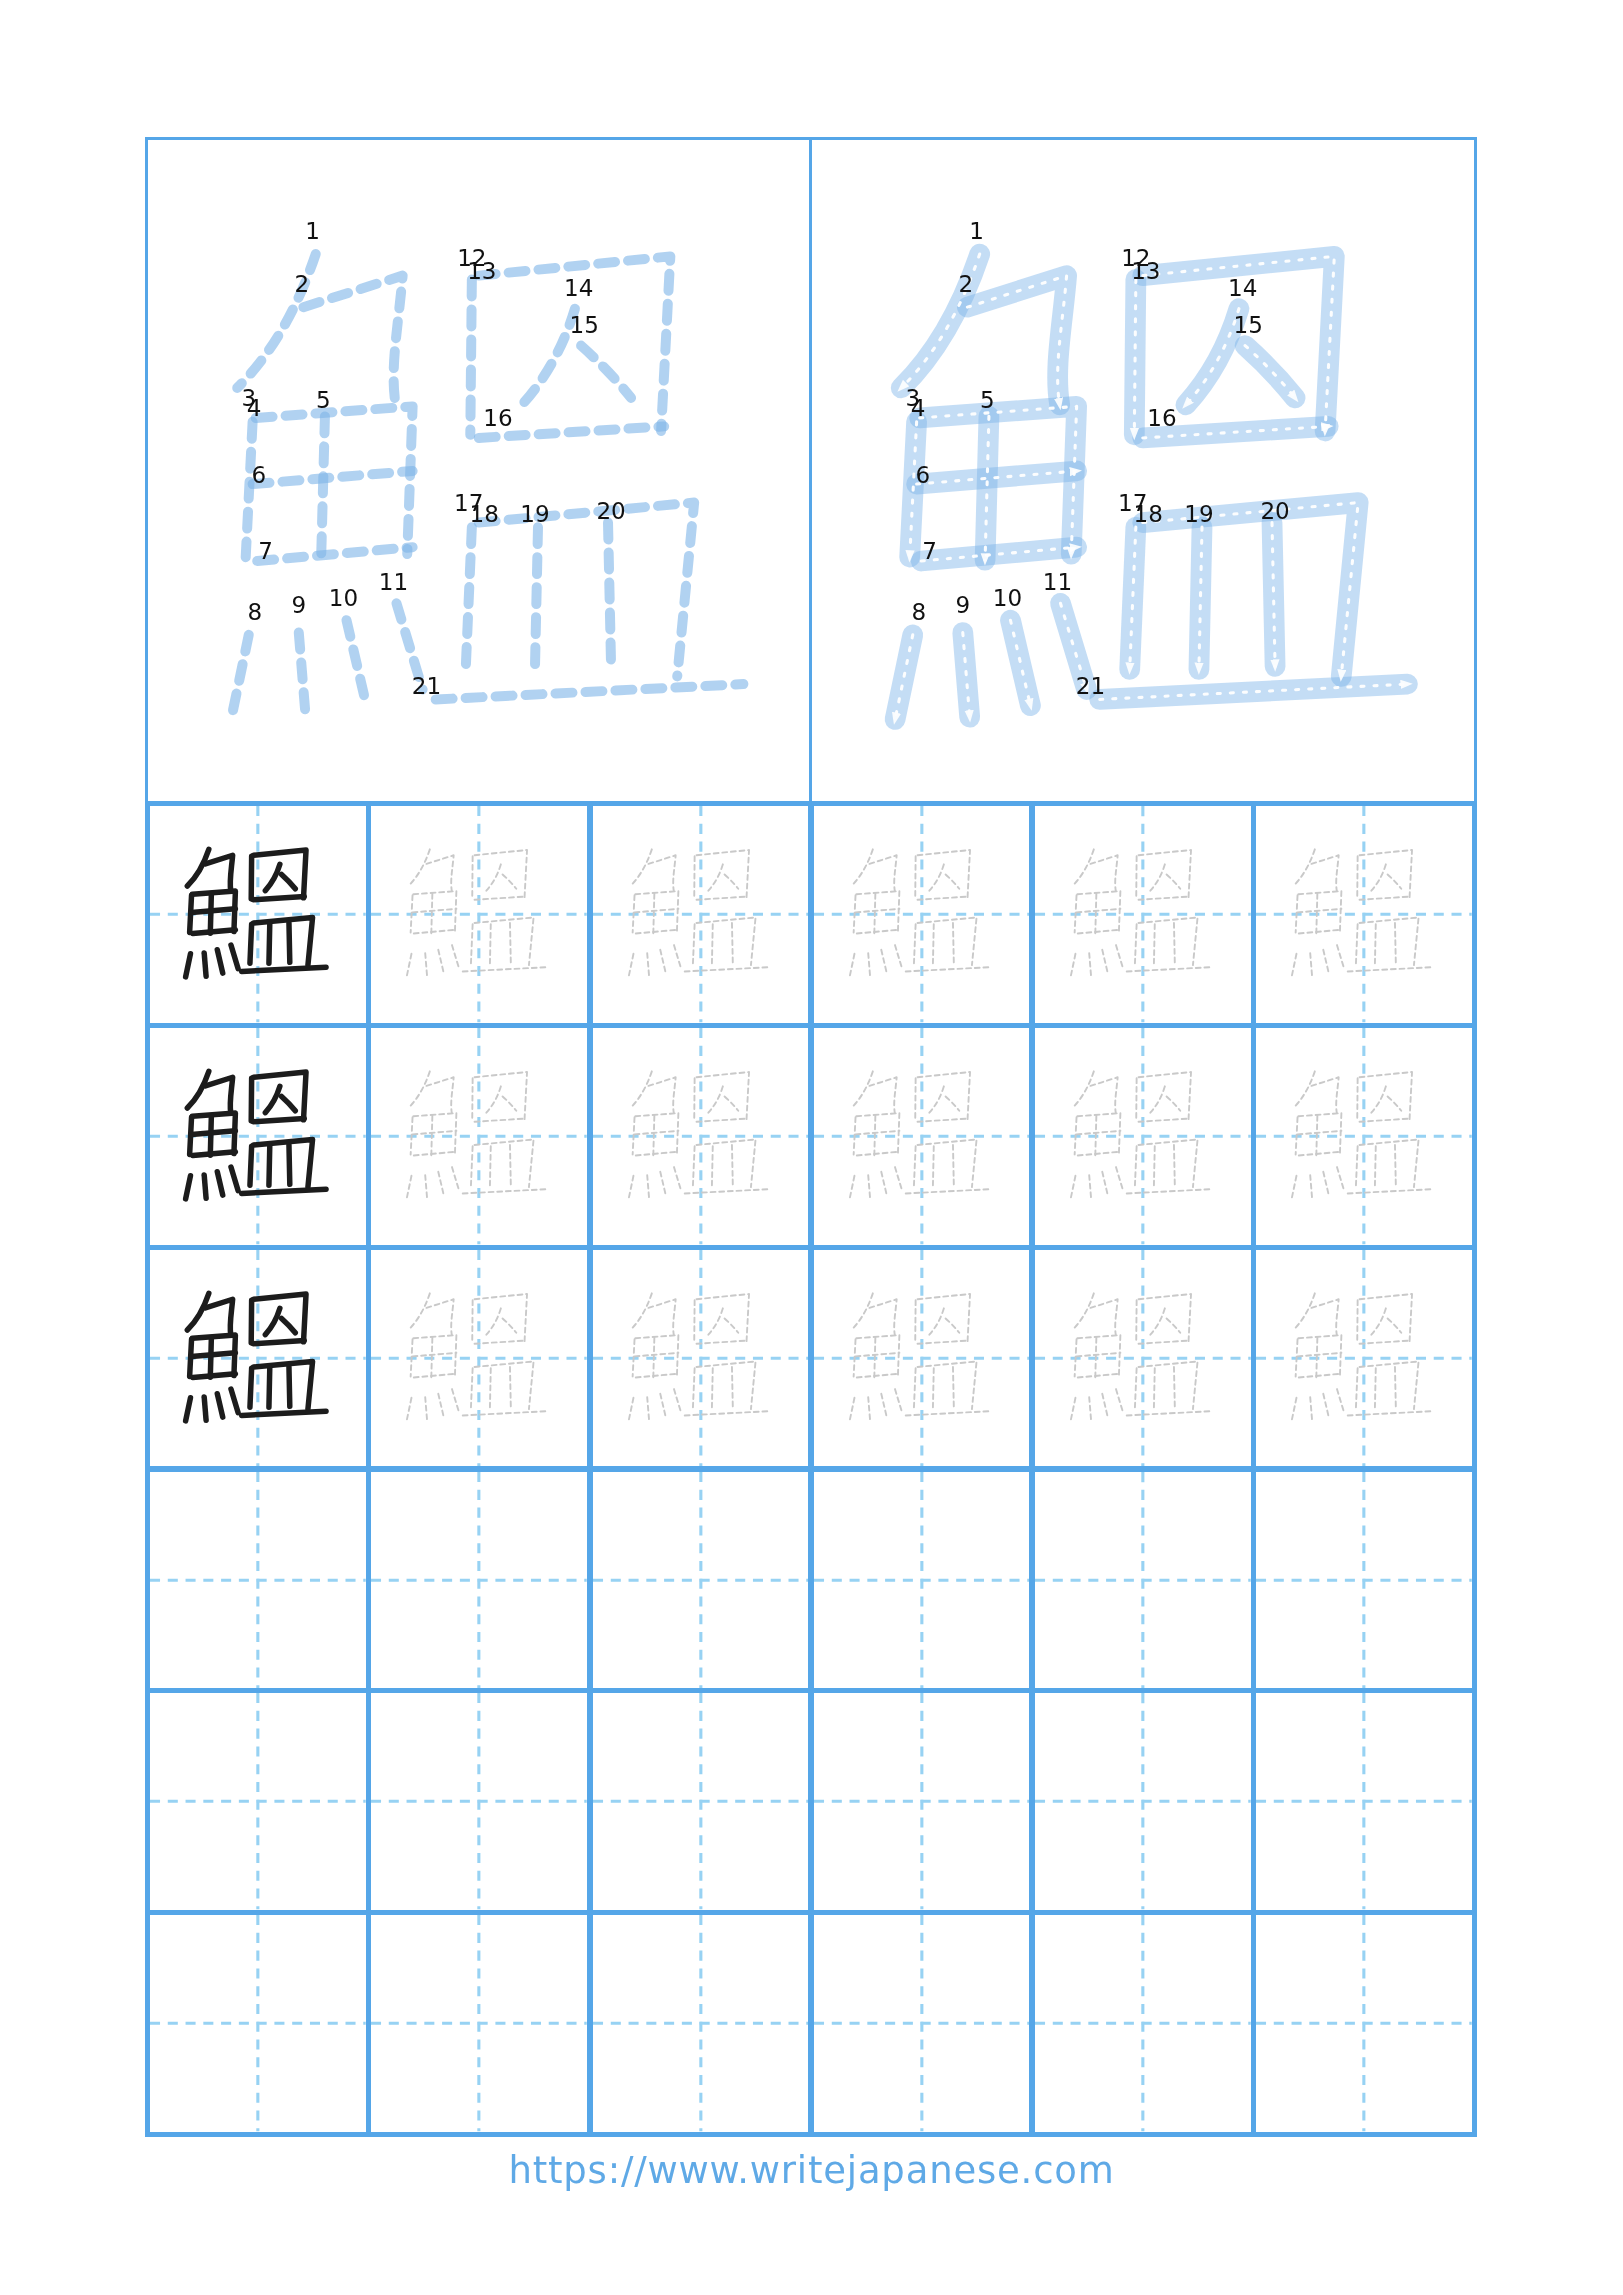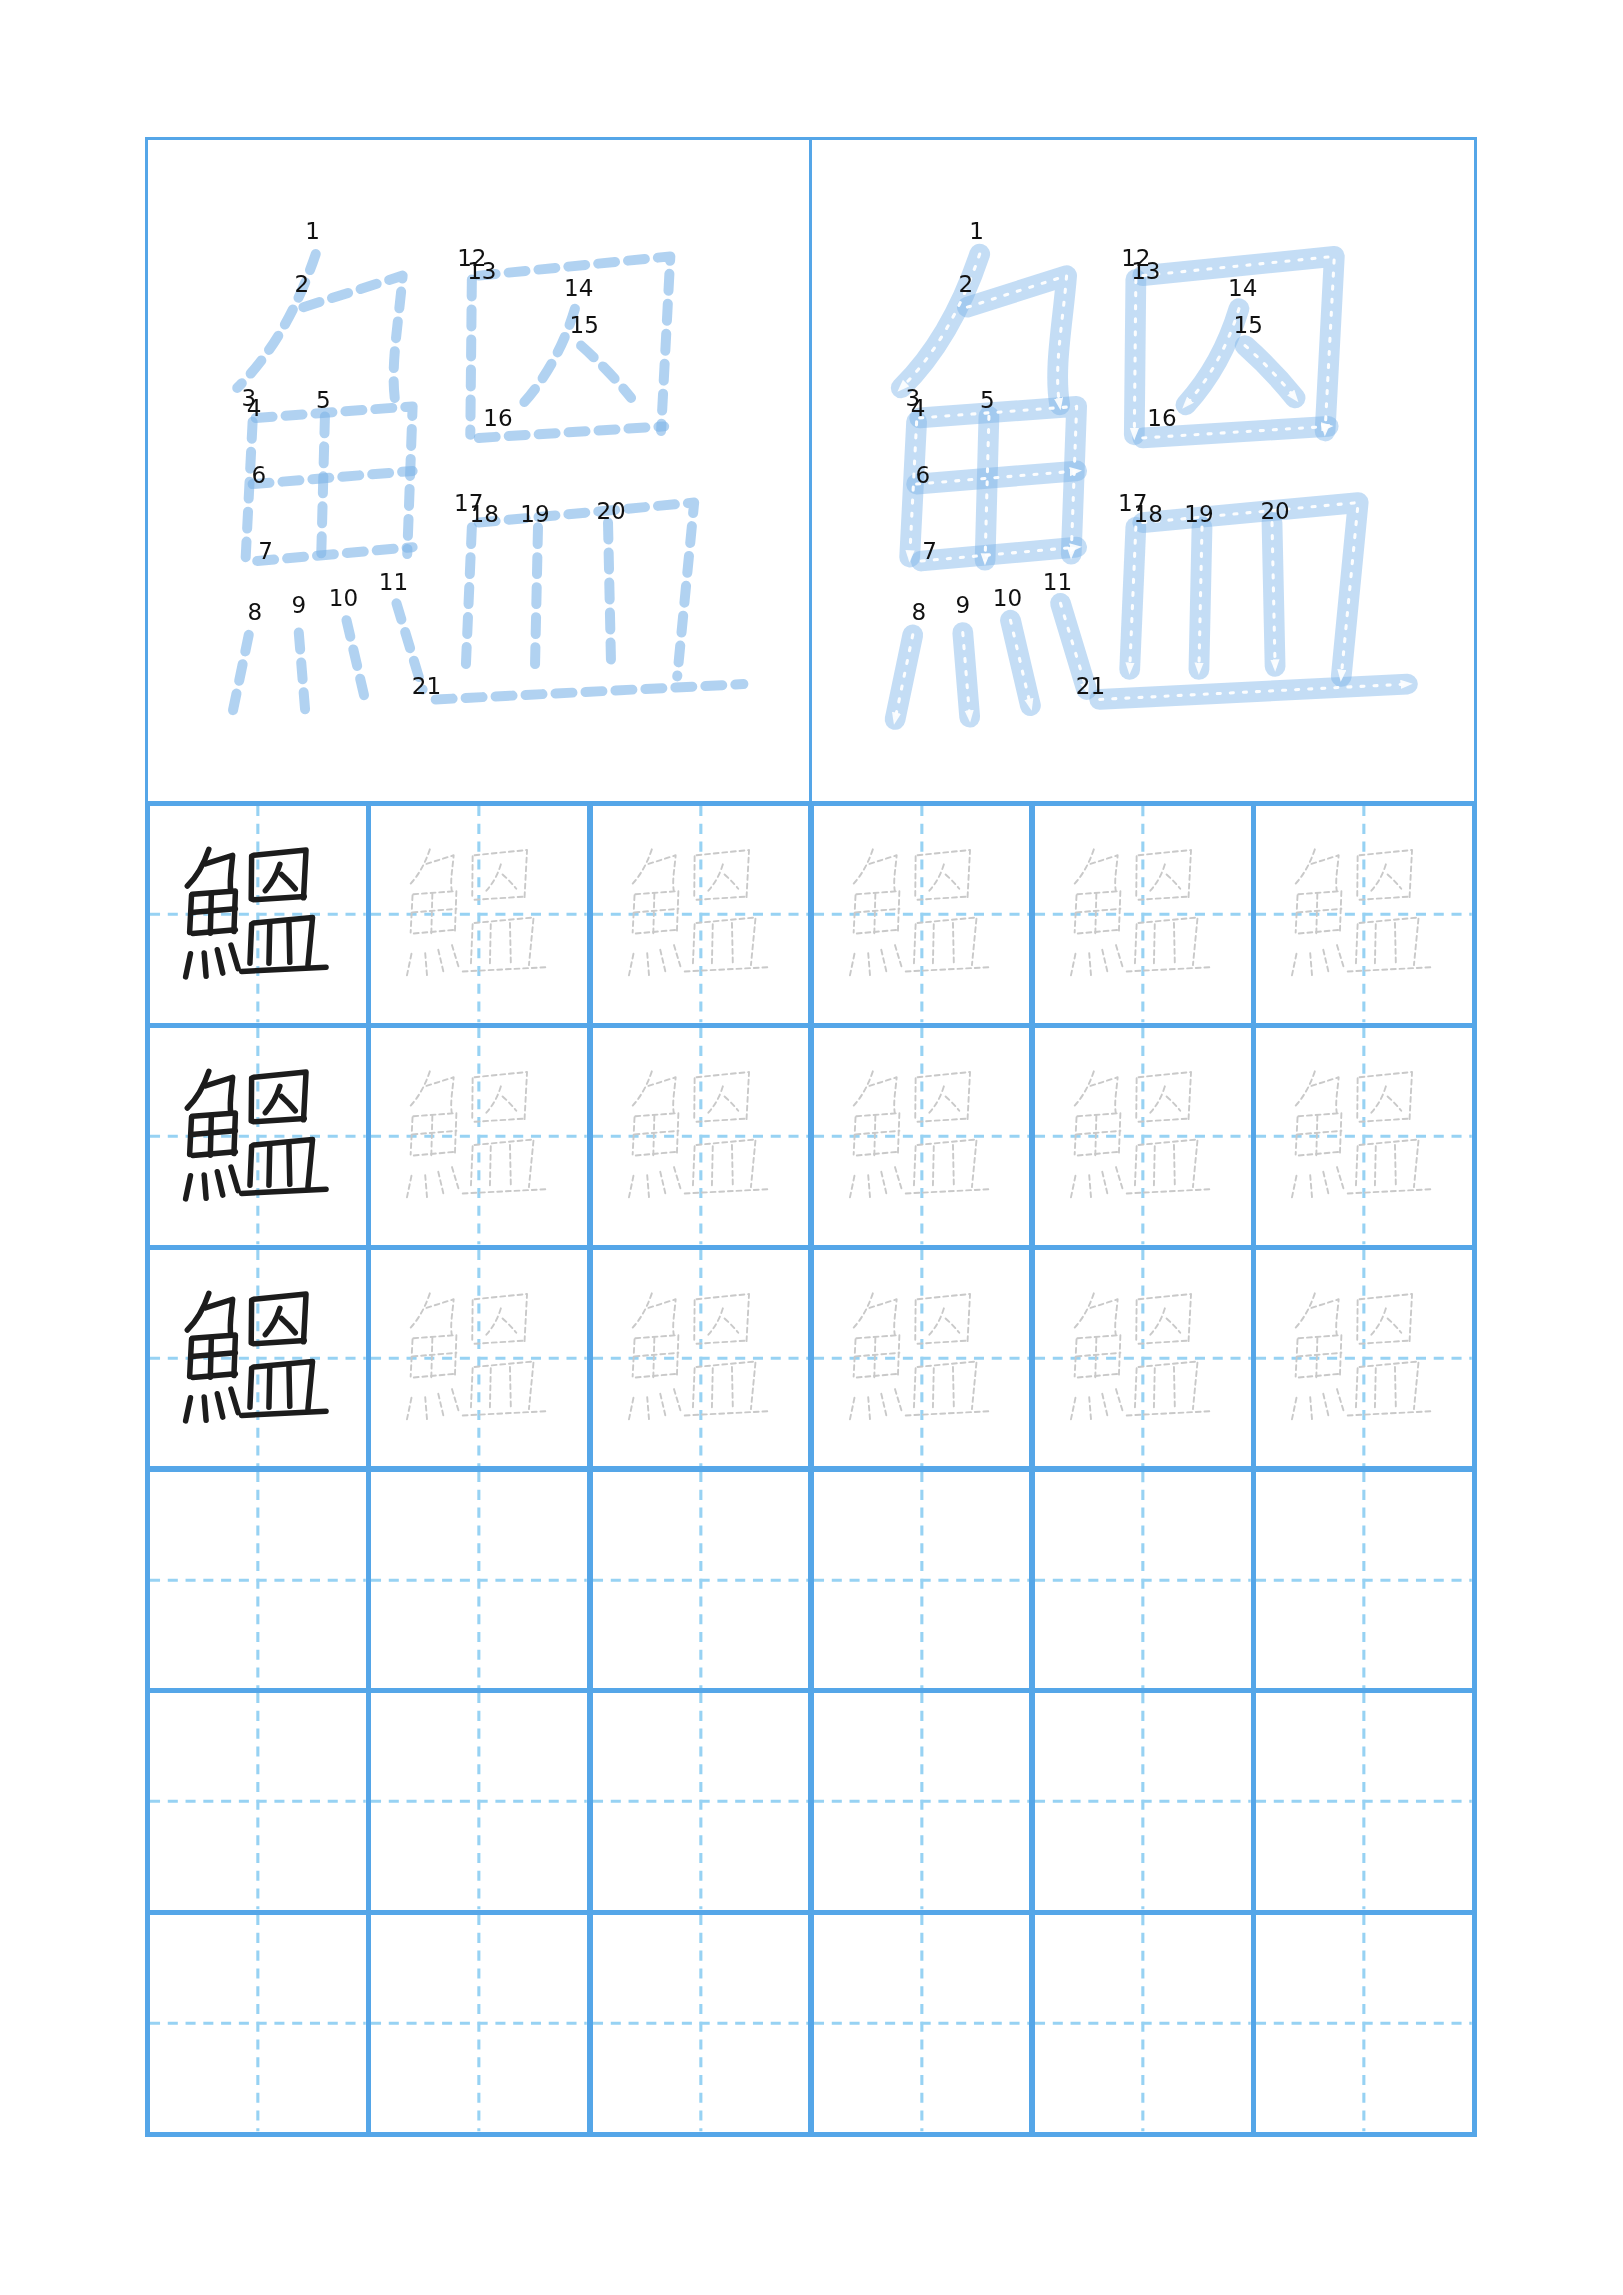--- a/index.html
+++ b/index.html
@@ -812,15 +812,16 @@
         </svg>
       </div>
       <div class="cell">
         <svg xmlns="http://www.w3.org/2000/svg" viewBox="0 0 279.156 279.844" width="216" height="216">
           <line x1="50%" y1="0" x2="50%" y2="100%" stroke="#97d2f3" stroke-width="4" stroke-dasharray="13 10"></line>
           <line x1="0" y1="50%" x2="100%" y2="50%" stroke="#97d2f3" stroke-width="4" stroke-dasharray="13 10"></line>
         </svg>
       </div>
     </div>
 
+  <div class="footer-url">https://www.writejapanese.com</div>
 
 </div>
 
 
 </body></html>

